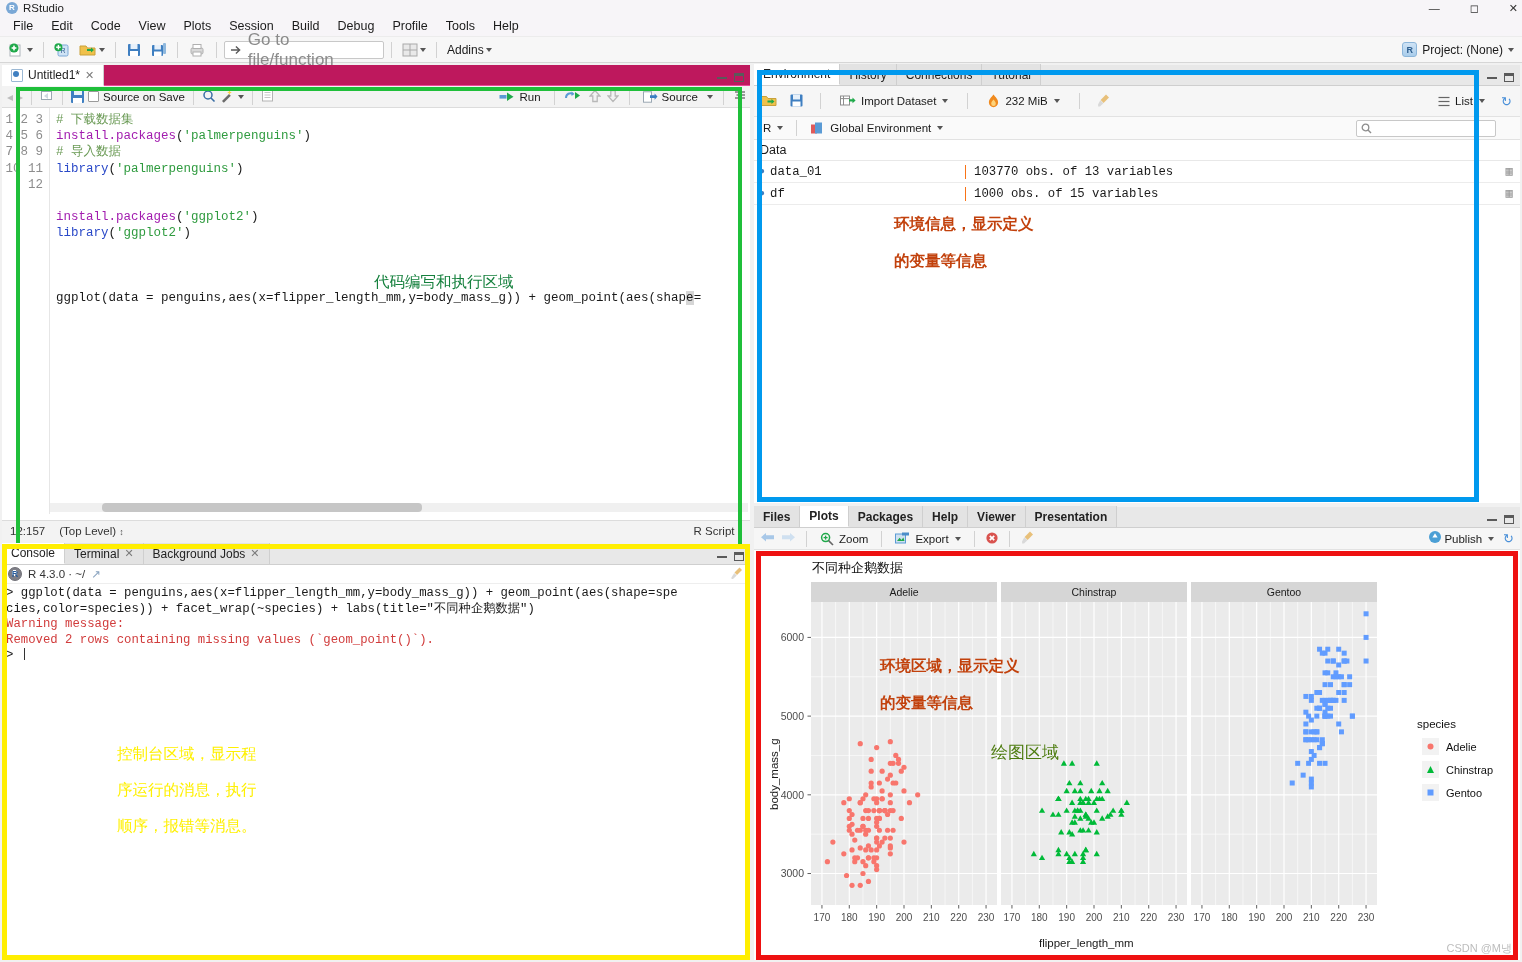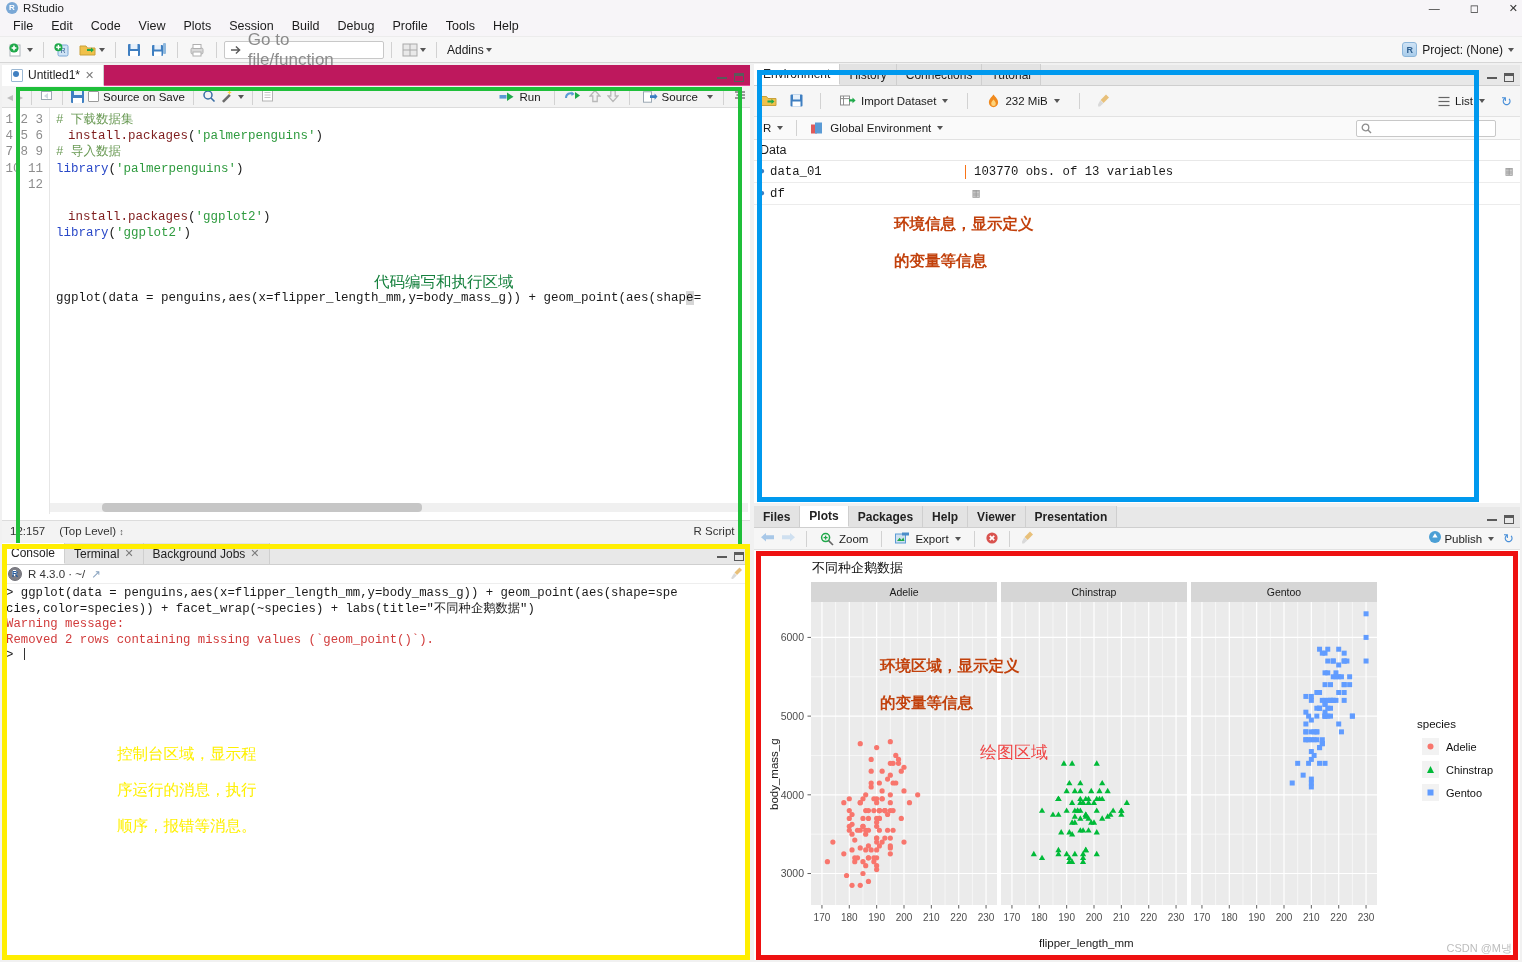--- a/index.html
+++ b/index.html
@@ -98,21 +98,21 @@
   .gutter{
     width:48px; background:#fff; border-right:1px solid #e6e6e6; text-align:right;
     padding:4px 6px 0 0; color:#8d8d8d; font-family:"Liberation Mono", monospace; font-size:12.5px;
     line-height:16.2px; user-select:none;
   }
   .codelines{
     flex:1; padding:4px 0 0 6px; font-family:"Liberation Mono", monospace;
     font-size:12.5px; line-height:16.2px; white-space:pre; overflow:hidden; position:relative;
   }
   .c-comment{ color:#6a9a55; }
-  .c-fn{ color:#7f1d1d;margin-left:12px; }
+  .c-fn{ color:#a21caf; }
   .c-str{ color:#2f9b3f; }
   .c-kw{ color:#2a49c8; }
 
   .hscroll{
     position:absolute; left:48px; right:2px; bottom:28px; height:9px;
     background:#f0f0f0;
   }
   .hscroll .thumb{ position:absolute; left:52px; top:0; width:320px; height:9px; background:#c6c6c6; border-radius:4px; }
 
   .statusbar{
@@ -199,21 +199,21 @@
   .legend-item{ position:absolute; display:flex; align-items:center; gap:7px; font-size:11px; color:#101010; }
   .leg-key{ width:17px;height:17px;background:#f2f2f2;display:flex;align-items:center;justify-content:center;}
 
   .wm{ position:absolute; right:8px; bottom:4px; font-size:11px; color:#bdbdbd; }
 
   
   .anno{ position:absolute; font-size:15.5px; line-height:24px; white-space:pre-line; pointer-events:none; }
   .anno-green{ color:#15803d; }
   .anno-blue{ color:#c2410c;font-weight:bold; }
   .anno-yellow{ color:#fff000; }
-  .anno-red{ color:#ef4444; }
+  .anno-red{ color:#4d7c0f;margin-left:11px; }
 </style>
 </head>
 <body>
 
 <div class="app">
 
   <div class="titlebar">
     <span class="tb-ico">R</span>
     <span class="tb-title">RStudio</span>
     <div class="wincontrols">
@@ -611,20 +611,21 @@
 
       <div class="env-row">
         <span class="expand">●</span>
         <span class="nm">data_01</span>
         <span class="vl">103770 obs. of 13 variables</span>
         <span class="grid-ico">▦</span>
       </div>
       <div class="env-row">
         <span class="expand">●</span>
         <span class="nm">df</span>
+        <span class="vl">1000 obs. of 15 variables</span>
         <span class="grid-ico">▦</span>
       </div>
 
       <svg class="ann-rect" style="left:3px;top:5px;" width="722" height="432">
         <rect x="2.5" y="2.5" width="717" height="427" fill="none" stroke="#0099ee" stroke-width="5"></rect>
       </svg>
       <div class="anno anno-blue" style="left:140px;top:140px;line-height:37px;">环境信息，显示定义
 的变量等信息</div>
     </div>
 

